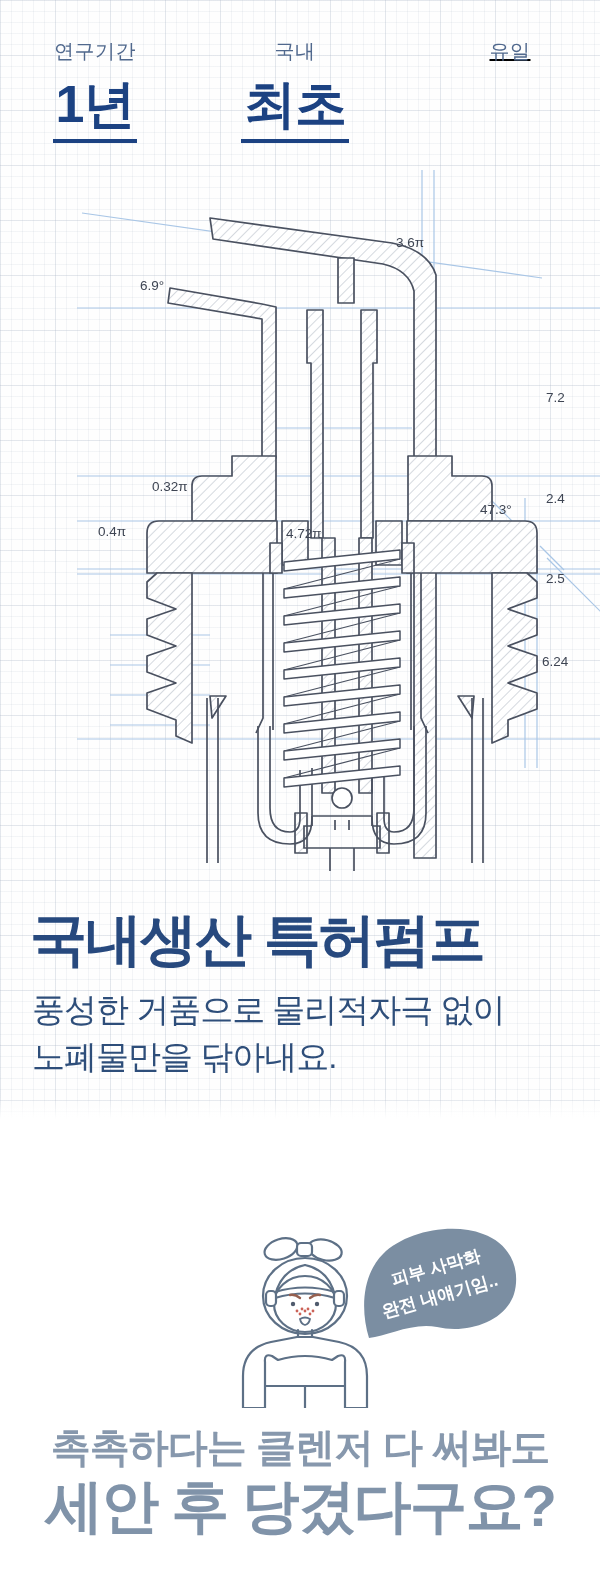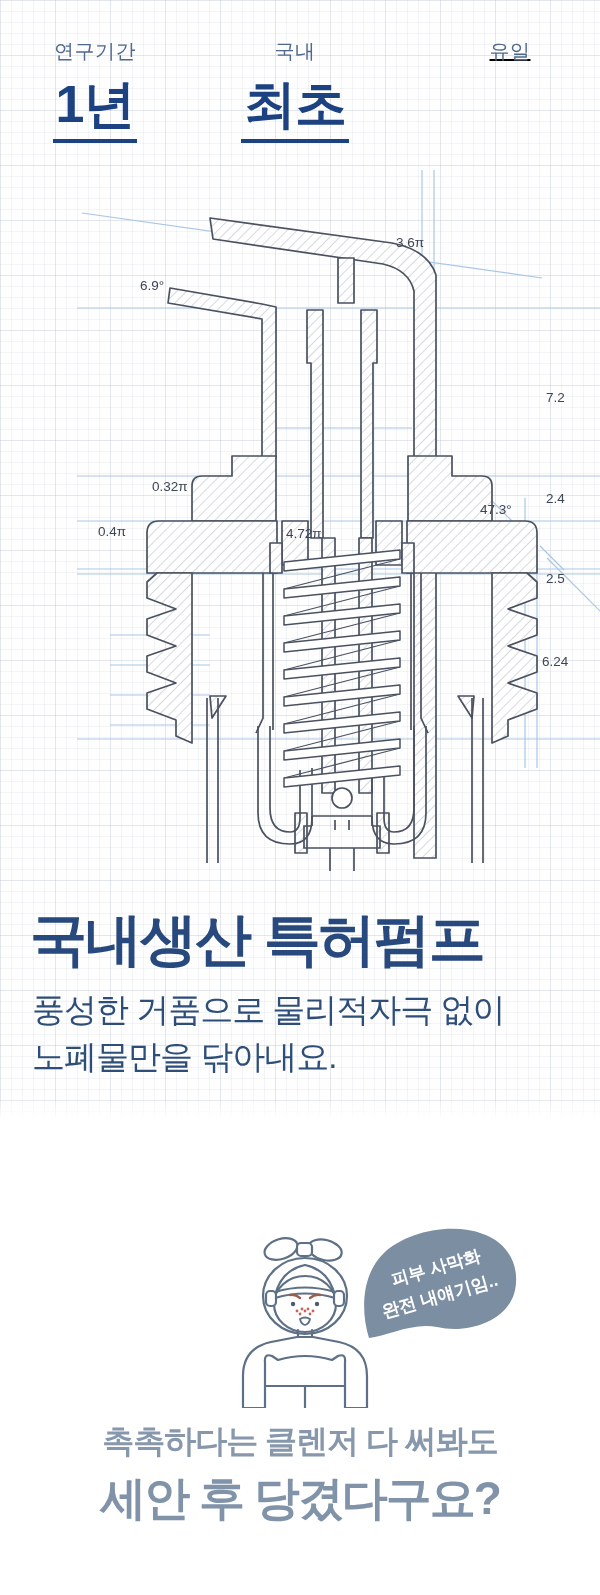--- a/index.html
+++ b/index.html
@@ -46,25 +46,25 @@
   }
   .product-desc{
     position:absolute;left:32px;top:986px;
     font-size:33px;line-height:1.43;font-weight:500;color:#2e4e7a;letter-spacing:-1px;
   }
   
   .character-wrap{position:absolute;left:185px;top:1208px;width:370px;height:200px;}
   
   .q-line1{
     position:absolute;left:0;top:1420px;width:600px;text-align:center;
-    font-size:32px;font-weight:600;color:#8798ad;letter-spacing:-1px;
+    font-size:40px;font-weight:600;color:#8798ad;letter-spacing:-1px;
   }
   .q-line2{
     position:absolute;left:0;top:1468px;width:600px;text-align:center;
-    font-size:46px;font-weight:800;color:#8093a9;letter-spacing:-2px;
+    font-size:58px;font-weight:800;color:#8093a9;letter-spacing:-2px;
   }
 </style>
 </head>
 <body>
 
 <div class="grid-section">
 
   <div class="stats">
     <div class="stat-col c1">
       <div class="stat-label">연구기간</div>

